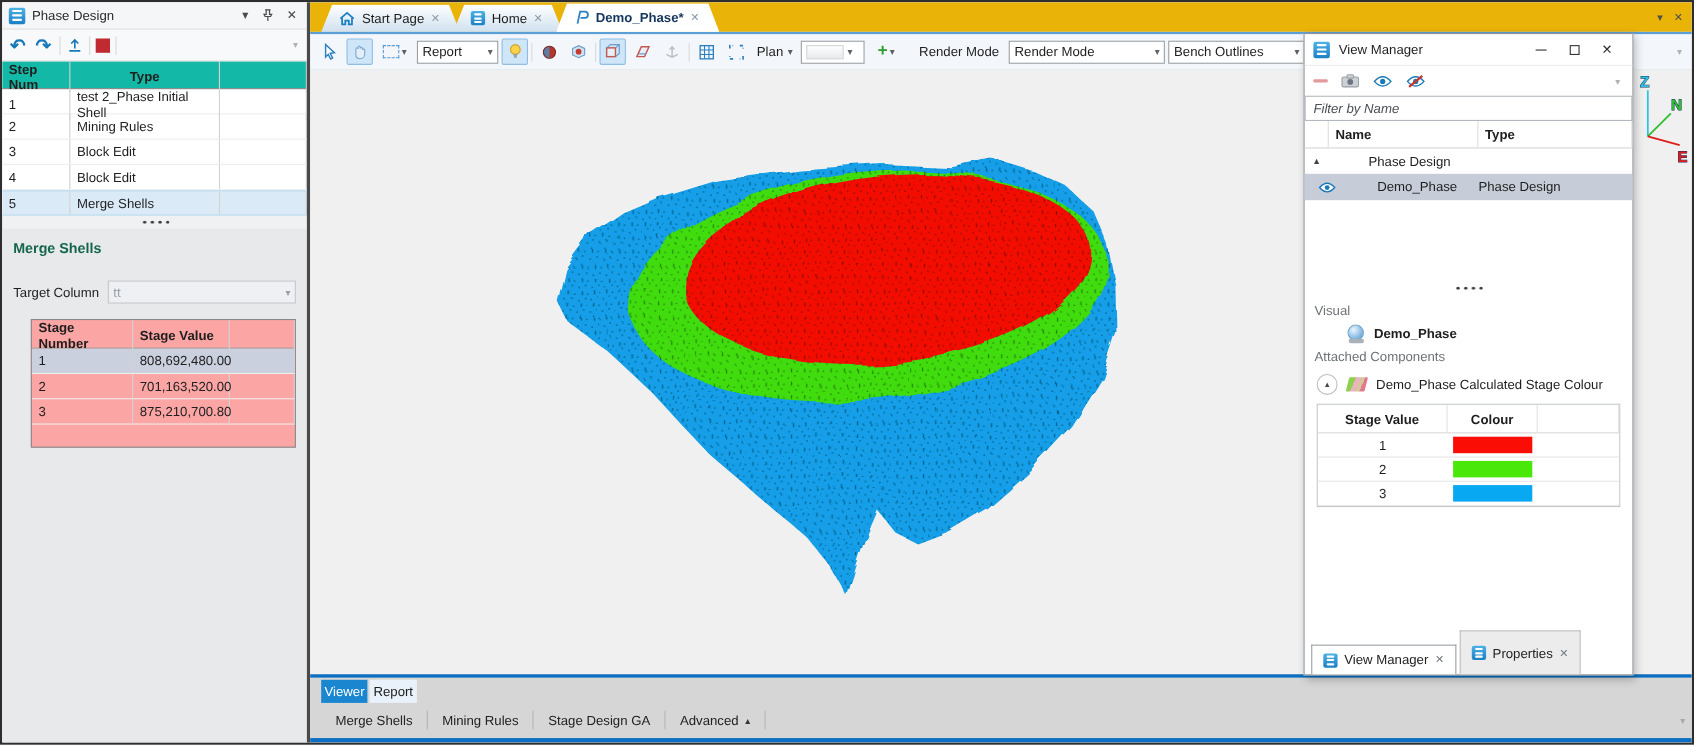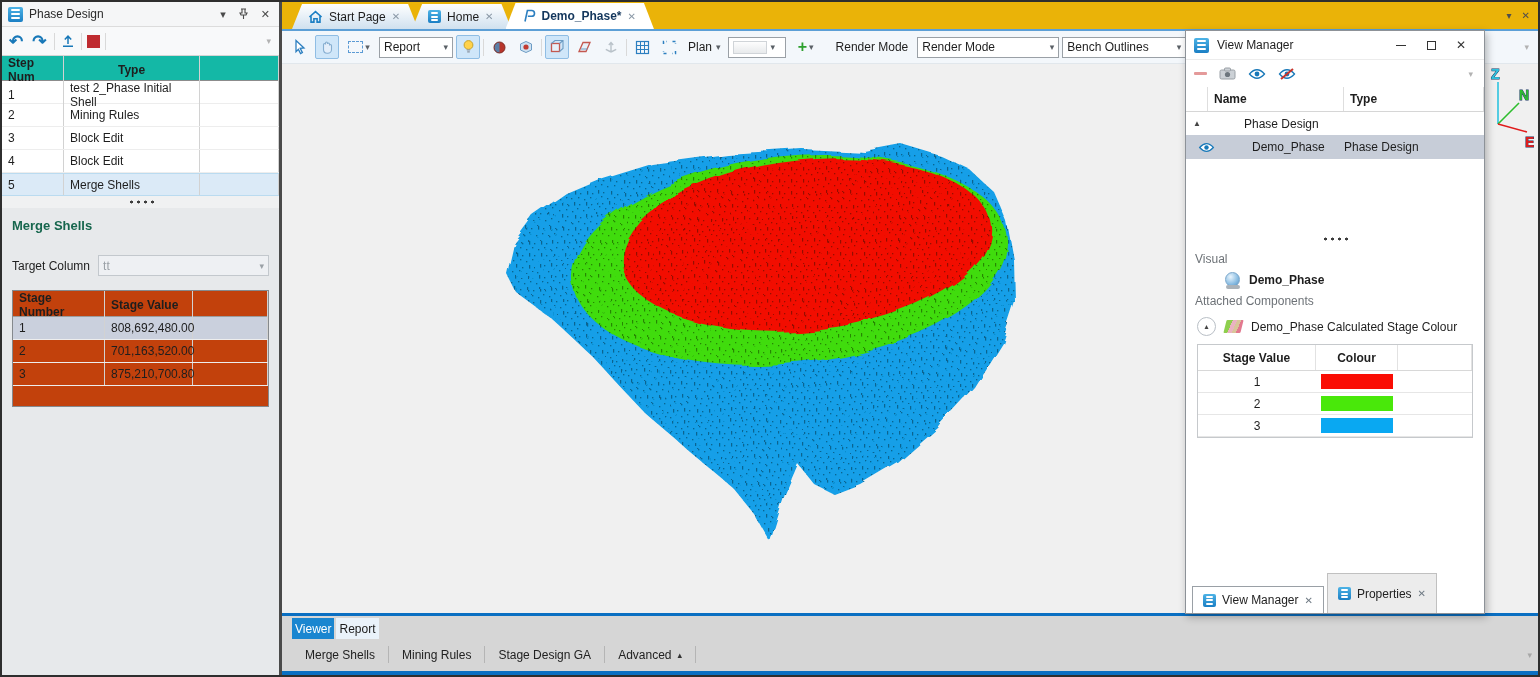--- a/index.html
+++ b/index.html
@@ -37,21 +37,21 @@
   .section-title { font-size:13px; font-weight:bold; color:#16664d; }
   .target-row { margin-top:22px; display:flex; align-items:center; gap:8px; }
   .combo { height:21px; background:#fff; border:1px solid #9aa0a6; display:flex; align-items:center; padding:0 4px; gap:4px; }
   .combo .cval { flex:1; white-space:nowrap; overflow:hidden; }
   .combo .caret { color:#5a6066; font-size:9px; }
   .combo.disabled { background:#eef0f3; border-color:#c3c8cd; }
   .combo.disabled .cval { color:#9aa0a6; }
   .combo.disabled .caret { color:#9aa0a6; }
   .target-row .combo { flex:1; }
 
-  .stage-table { margin-top:14px; border:1px solid #85898d; background:#c2410c; }
+  .stage-table { margin-top:14px; border:1px solid #85898d; background:#fca5a5;margin-left:16px; }
   .grid-3b { display:grid; grid-template-columns:92px 88px 1fr; align-items:center; }
   .stage-table .thead { height:26px; font-weight:bold; border-bottom:1px solid #9c9c9c; }
   .stage-table .thead span, .stage-table .row span { height:100%; display:flex; align-items:center; padding:0 6px; border-right:1px solid #d2d2d2; }
   .stage-table .row { height:23px; border-bottom:1px solid #ededed; }
   .stage-table .row.sel { background:#cad0dd; }
   .stage-table .tail { height:20px; }
 
   
   .tabstrip { position:absolute; left:280px; top:0; right:0; height:27px; background:#eab308; display:flex; align-items:flex-end; padding-left:10px; }
   .doc-tab { height:25px; display:flex; align-items:center; gap:6px; padding:0 18px 0 16px; background:linear-gradient(#ffffff,#d0e1ef); clip-path:polygon(10px 0, calc(100% - 10px) 0, 100% 100%, 0 100%); margin-right:-6px; color:#1c1c1c; }
@@ -461,20 +461,21 @@
       </span>
       <span>
         <svg width="18" height="14" viewBox="0 0 18 14" class="eye-svg">
             <path d="M1.5 7 Q9 -1.5 16.5 7 Q9 15.5 1.5 7 Z" fill="#fff" stroke="#1878b8" stroke-width="1.3"></path>
             <circle cx="9" cy="7" r="2.4" fill="#1878b8"></circle>
             <line x1="3" y1="12" x2="15" y2="2" stroke="#c8342b" stroke-width="2"></line>
           </svg>
       </span>
       <span class="overflow-caret">▾</span>
     </div>
+    <div class="vm-filter">Filter by Name</div>
     <div class="vm-tree-head">
       <span></span>
       <span>Name</span>
       <span>Type</span>
     </div>
     <div class="vm-row-group">
       <span class="tri">▲</span>
       <span class="gname">Phase Design</span>
     </div>
     <div class="vm-row-item">

